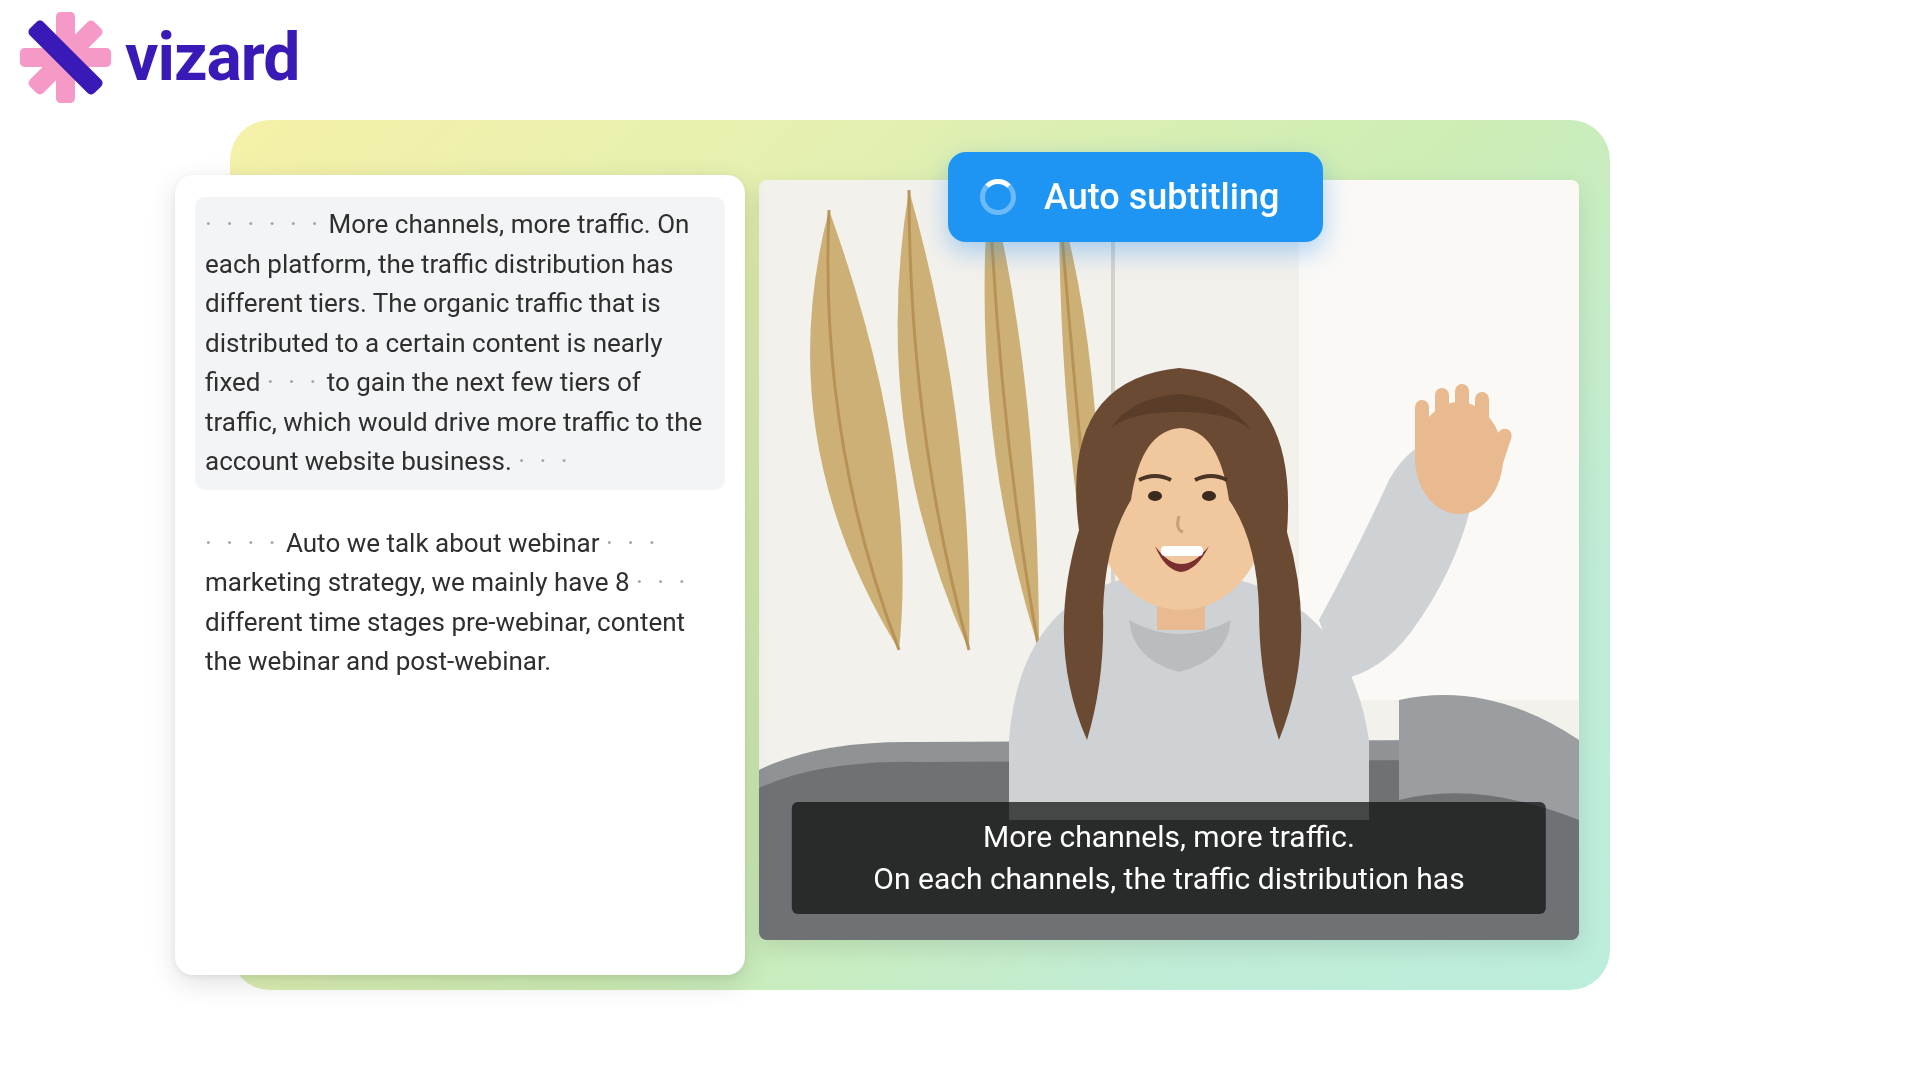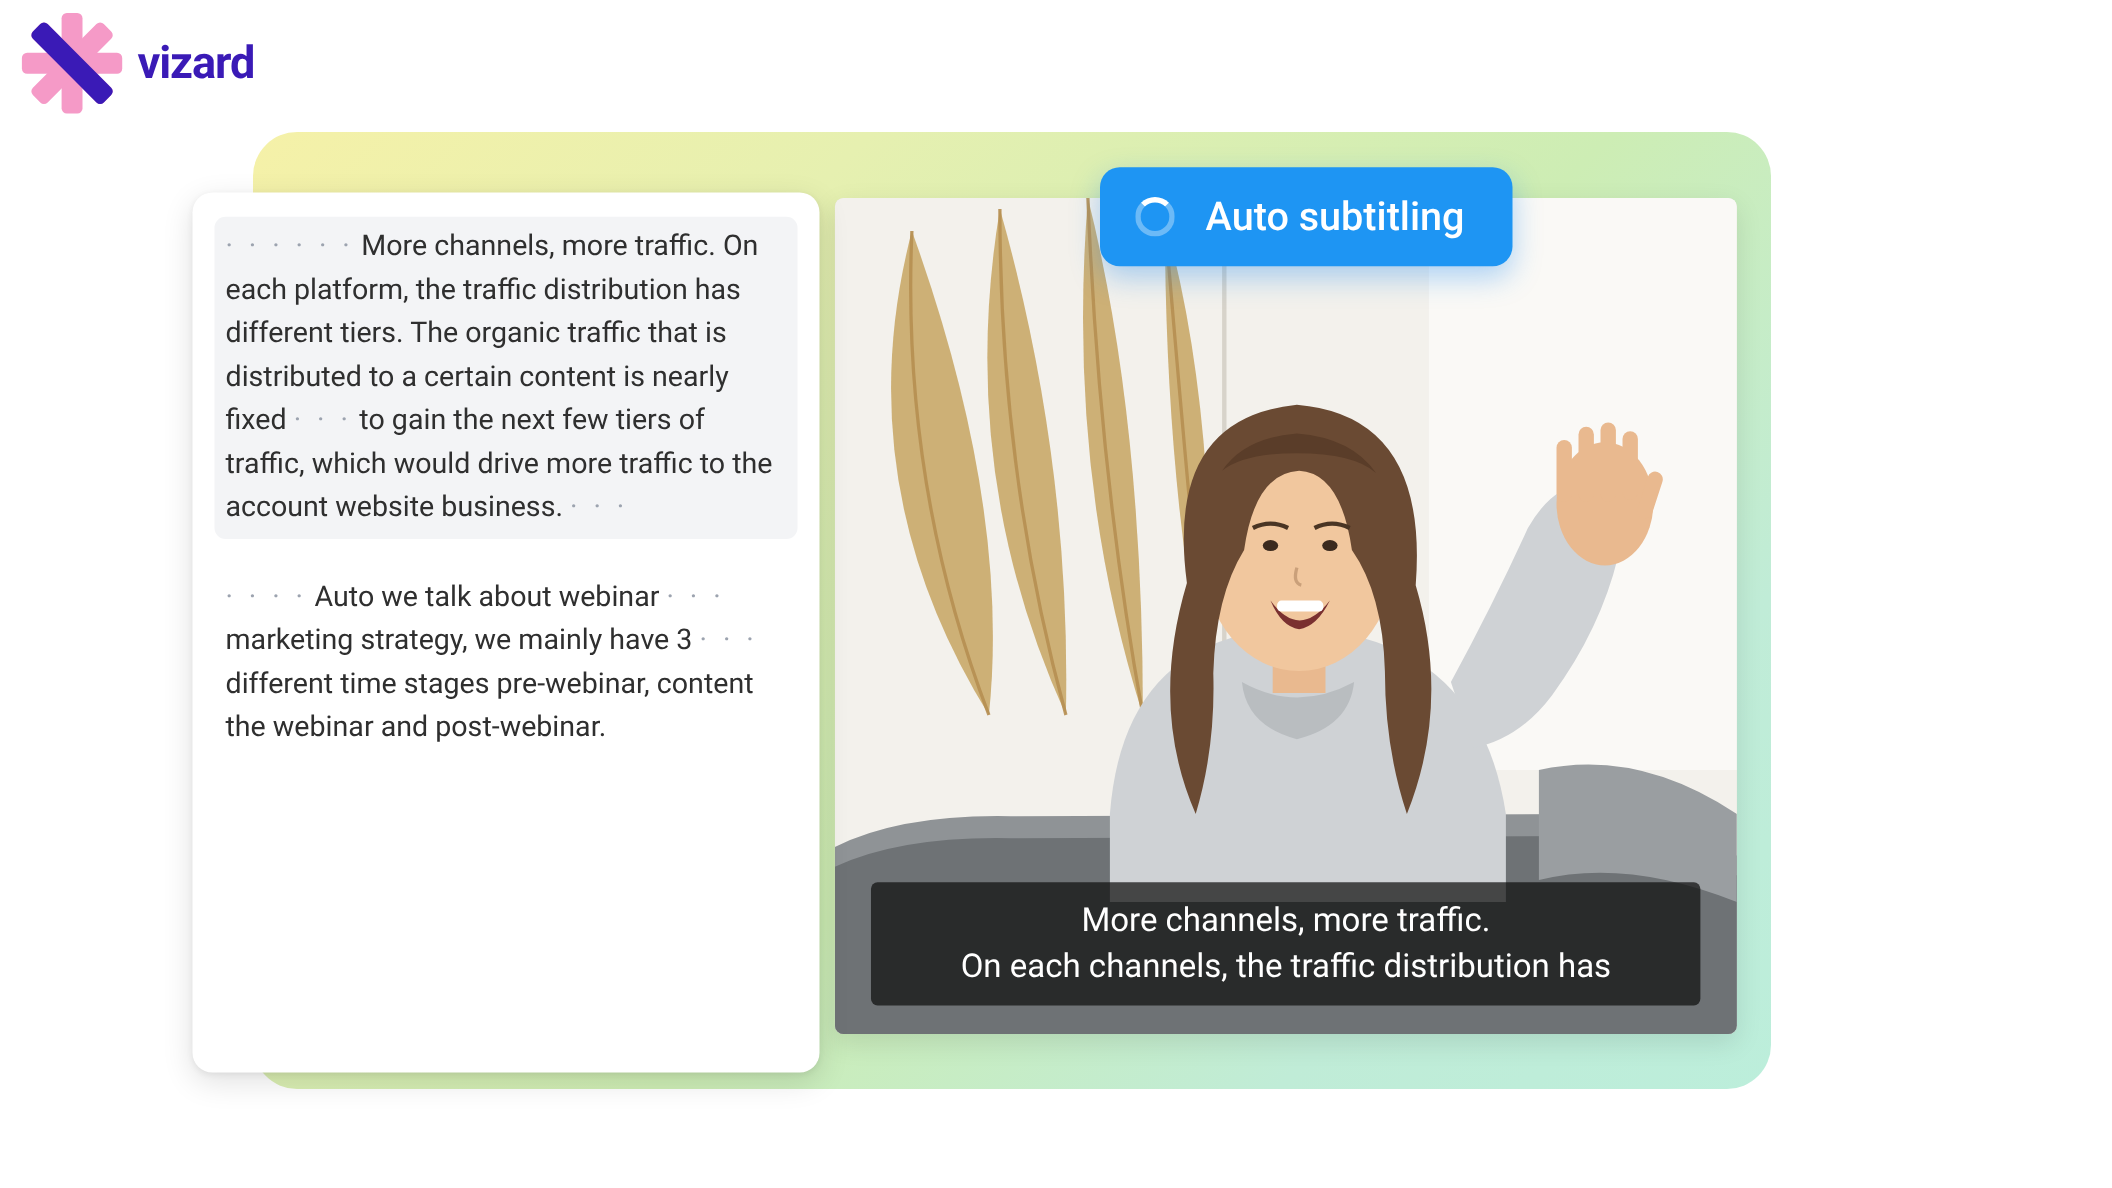--- a/index.html
+++ b/index.html
@@ -1,21 +1,21 @@
 <!DOCTYPE html>
 <html><head>
 <meta charset="utf-8">
 <style>
   * { box-sizing: border-box; margin: 0; padding: 0; }
   html, body { width: 1920px; height: 1080px; background: #ffffff; font-family: -apple-system, BlinkMacSystemFont, "Segoe UI", Roboto, Helvetica, Arial, sans-serif; overflow: hidden; }
 
   
   .logo { position: absolute; top: 10px; left: 18px; display: flex; align-items: center; gap: 12px; }
   .logo-mark { width: 95px; height: 95px; position: relative; }
-  .logo-text { font-size: 41px; font-weight: 700; letter-spacing: -1px; }
+  .logo-text { font-size: 66px; font-weight: 700; letter-spacing: -1px; }
 
   
   .hero-card {
     position: absolute;
     top: 120px;
     left: 230px;
     width: 1380px;
     height: 870px;
     border-radius: 40px;
     background: linear-gradient(135deg, #f5f1a8 0%, #e6f0b0 25%, #cdedb4 55%, #c0ecd7 80%, #bceedb 100%);
@@ -71,21 +71,21 @@
     line-height: 1.4;
     text-align: center;
     padding: 14px 30px;
     border-radius: 6px;
   }
 
   
   .pill {
     position: absolute;
     top: 152px;
-    left: 1000px;
+    left: 948px;
     height: 90px;
     padding: 0 44px 0 32px;
     display: flex;
     align-items: center;
     gap: 28px;
     border-radius: 18px;
     color: #ffffff;
     font-size: 36px;
     font-weight: 500;
     box-shadow: 0 10px 26px rgba(25,134,241,0.35);
@@ -185,19 +185,19 @@
   </svg>
 
   <div class="caption-bar">
     <div>More channels, more traffic.</div>
     <div>On each channels, the traffic distribution has</div>
   </div>
 </div>
 
 <div class="transcript-panel">
   <div id="para0" class="para active"><span class="dots">· · · · · ·</span> <span class="seg">More channels, more traffic. On each platform, the traffic distribution has different tiers. The organic traffic that is distributed to a certain content is nearly fixed</span> <span class="dots">· · ·</span> <span class="seg">to gain the next few tiers of traffic, which would drive more traffic to the account website business.</span> <span class="dots">· · ·</span> </div>
-  <div id="para1" class="para"><span class="dots">· · · ·</span> <span class="seg">Auto we talk about webinar</span> <span class="dots">· · ·</span> <span class="seg">marketing strategy, we mainly have 3</span> <span class="dots">· · ·</span> <span class="seg">different time stages pre-webinar, content the webinar and post-webinar.</span> </div>
+  <div id="para1" class="para"><span class="dots">· · · ·</span> <span class="seg">Auto we talk about webinar</span> <span class="dots">· · ·</span> <span class="seg">marketing strategy, we mainly have 8</span> <span class="dots">· · ·</span> <span class="seg">different time stages pre-webinar, content the webinar and post-webinar.</span> </div>
 </div>
 
 <div class="pill" style="background:#1e95f3">
   <span class="spinner"></span>
   <span>Auto subtitling</span>
 </div>
 
 </body></html>

